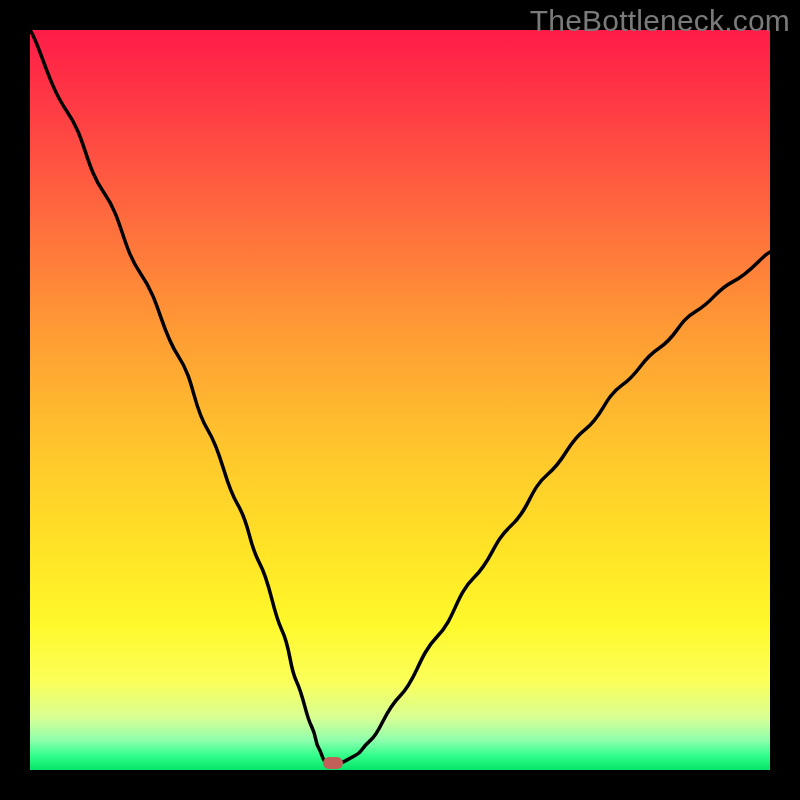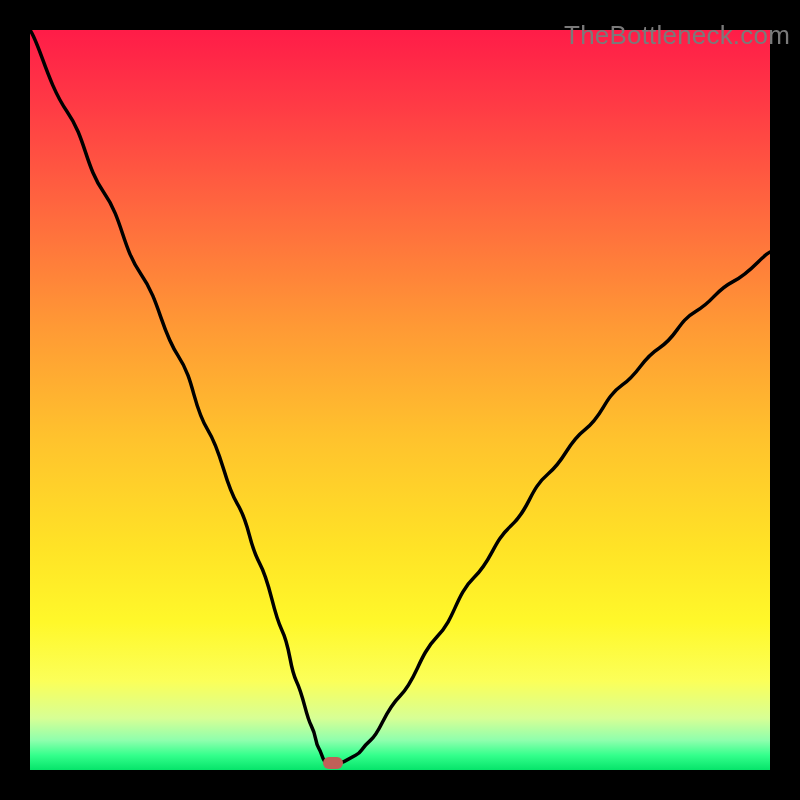--- a/index.html
+++ b/index.html
@@ -36,24 +36,24 @@
       #fff82a 80%,
       #fbff59 88%,
       #d7ff95 93%,
       #8effad 96%,
       #34ff8c 98%,
       #06e46a 100%
     );
   }
   .watermark {
     position: absolute;
-    top: 20px;
+    top: 4px;
     right: 10px;
     color: #7a7a7a;
-    font-size: 26px;
+    font-size: 30px;
     font-weight: 500;
     letter-spacing: 0.2px;
     user-select: none;
   }
   svg.curve {
     position: absolute;
     top: 0;
     left: 0;
     width: 740px;
     height: 740px;

